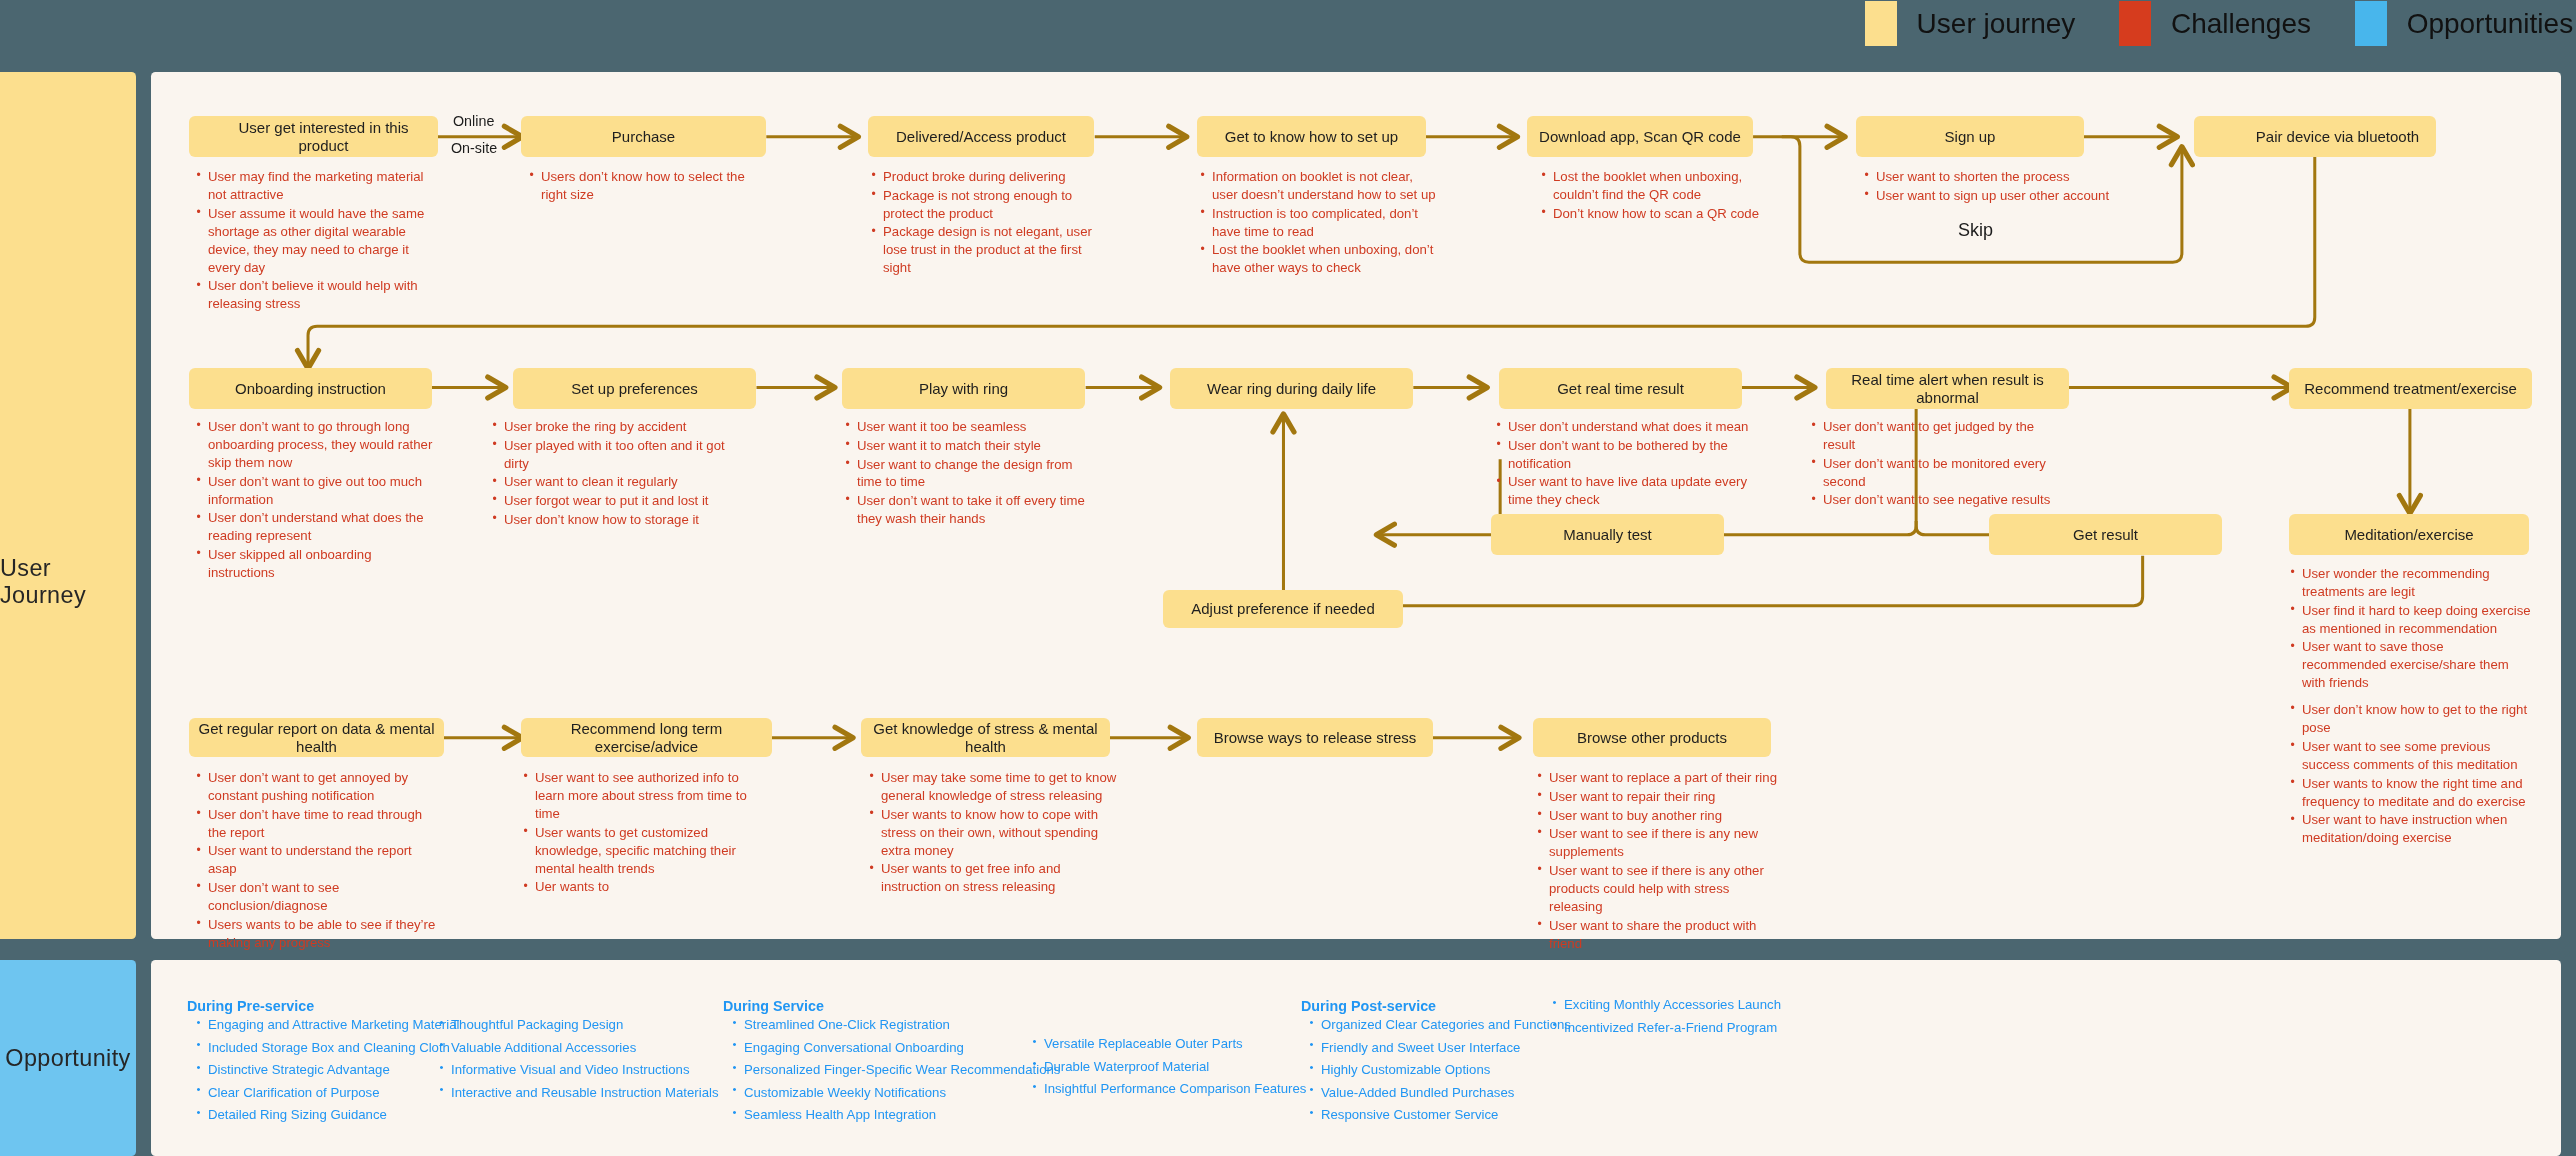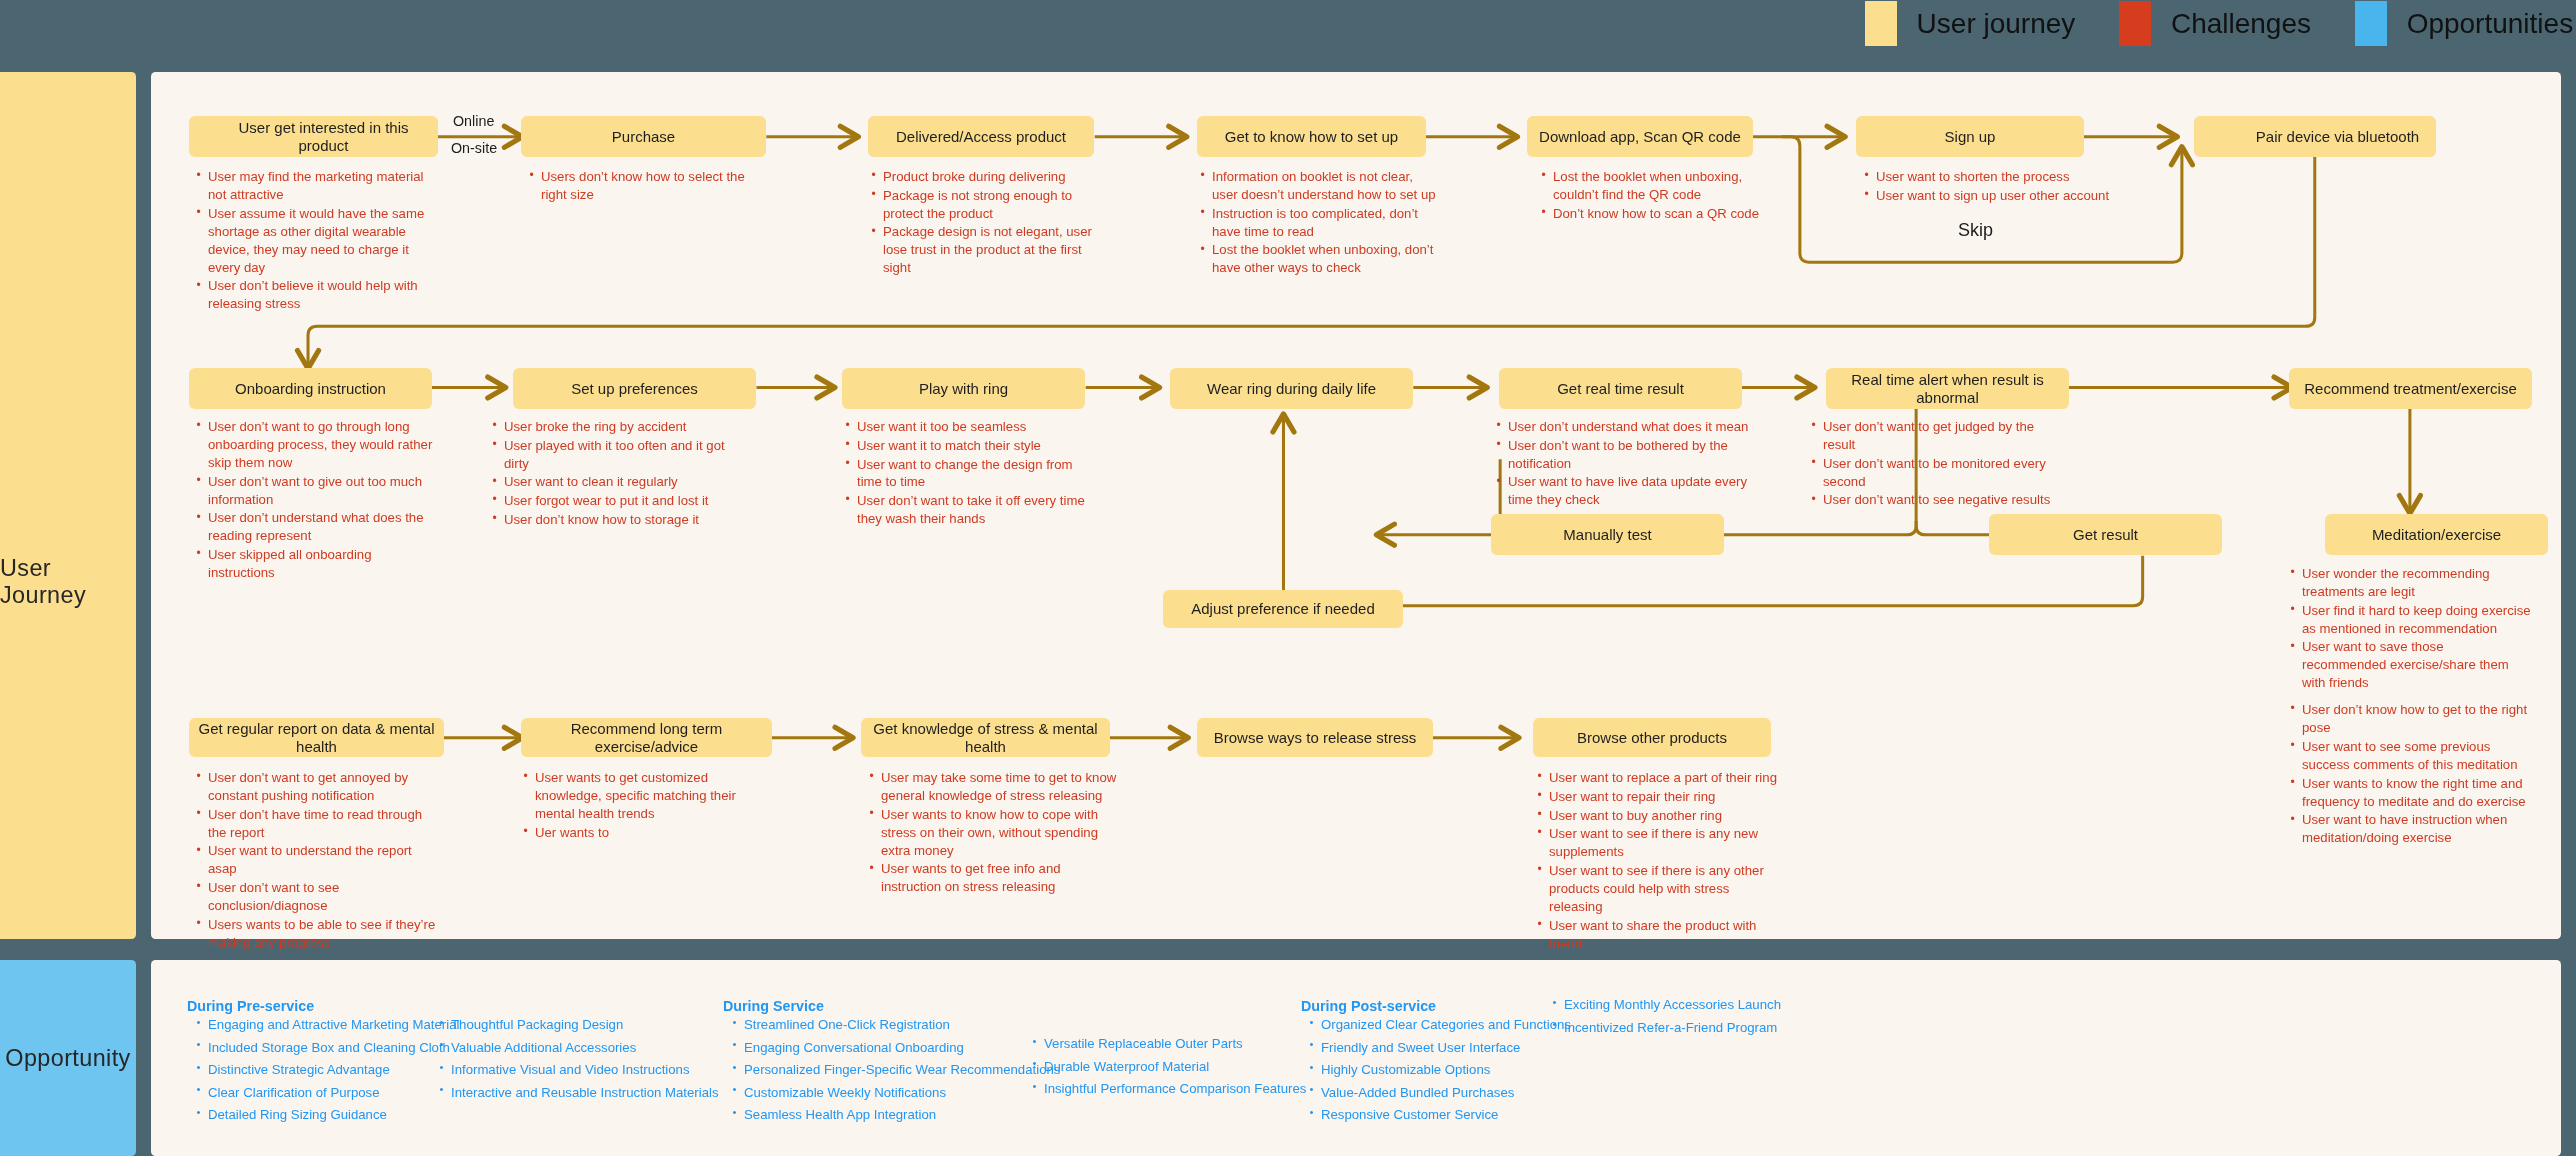--- a/index.html
+++ b/index.html
@@ -239,21 +239,21 @@
 <div class="node" style="left:1491px;top:514px;width:233px;height:41px;">
   <div class="node-label">Manually test</div>
 </div>
 <div class="node" style="left:1989px;top:514px;width:233px;height:41px;">
   <div class="node-label">Get result</div>
 </div>
 <div class="node" style="left:1163px;top:590px;width:240px;height:38px;">
   <div class="node-label">Adjust preference if needed</div>
 </div>
 
-<div class="node" style="left:2289px;top:514px;width:223px;height:41px;margin-left:36px;">
+<div class="node" style="left:2289px;top:514px;width:240px;height:41px;">
   <div class="node-label">Meditation/exercise</div>
 </div>
 <ul class="issues" style="left:2289px;top:565px;width:242px;">
   <li>User wonder the recommending treatments are legit</li>
   <li>User find it hard to keep doing exercise as mentioned in recommendation</li>
   <li>User want to save those recommended exercise/share them with friends</li>
   <li class="spacer-top">User don’t know how to get to the right pose</li>
   <li>User want to see some previous success comments of this meditation</li>
   <li>User wants to know the right time and frequency to meditate and do exercise</li>
   <li>User want to have instruction when meditation/doing exercise</li>
@@ -267,20 +267,21 @@
   <li>User don’t have time to read through the report</li>
   <li>User want to understand the report asap</li>
   <li>User don’t want to see conclusion/diagnose</li>
   <li>Users wants to be able to see if they’re making any  progress</li>
 </ul>
 
 <div class="node" style="left:521px;top:718px;width:251px;height:39px;">
   <div class="node-label">Recommend long term exercise/advice</div>
 </div>
 <ul class="issues" style="left:522px;top:769px;width:242px;">
+  <li>User want to see authorized info to learn more about stress from time to time</li>
   <li>User wants to get customized knowledge, specific matching their mental health trends</li>
   <li>Uer wants to</li>
 </ul>
 
 <div class="node" style="left:861px;top:718px;width:249px;height:39px;">
   <div class="node-label">Get knowledge of stress &amp; mental health</div>
 </div>
 <ul class="issues" style="left:868px;top:769px;width:253px;">
   <li>User may take some time to get to know general knowledge of stress releasing</li>
   <li>User wants to know how to cope with stress on their own, without spending extra money</li>

